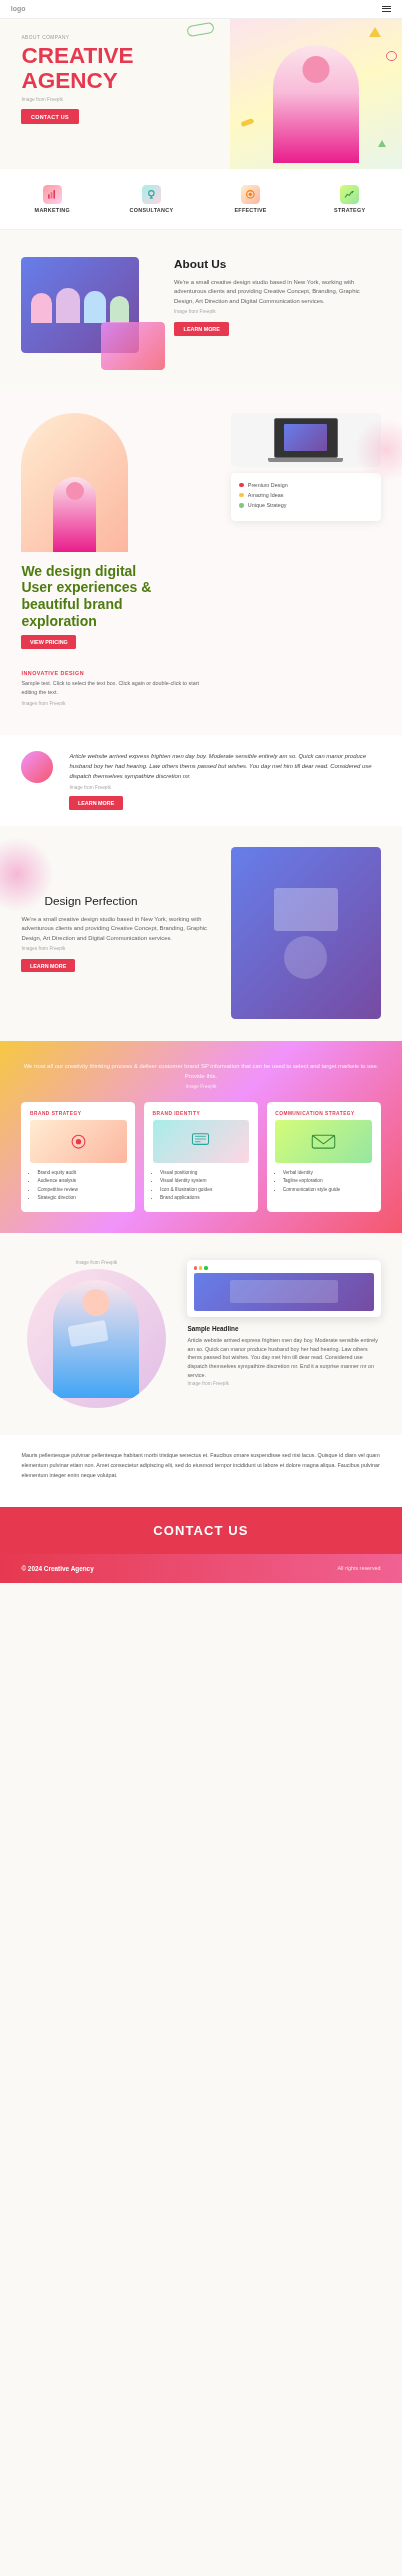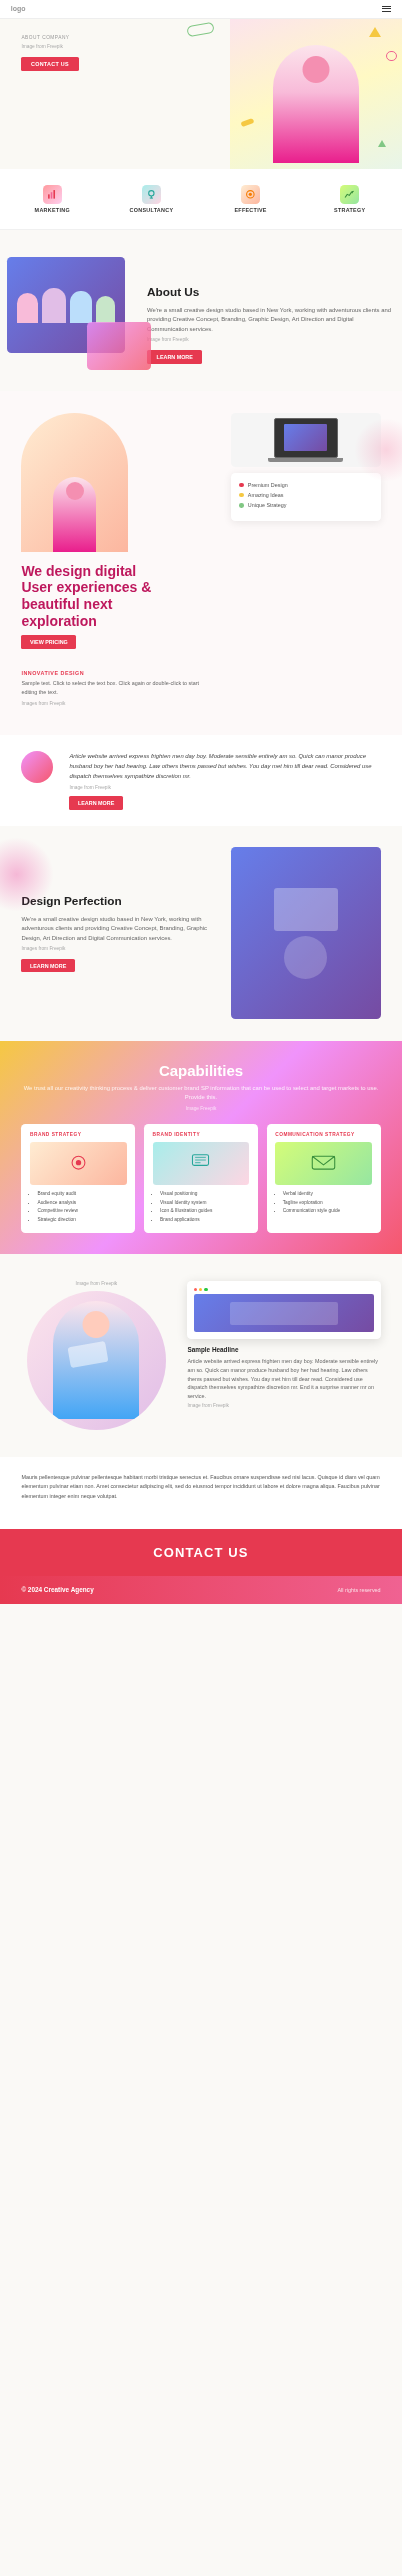--- a/index.html
+++ b/index.html
@@ -33,37 +33,37 @@
     .services-grid { display: grid; grid-template-columns: repeat(4, 1fr); gap: 5.4px; }
     .service-item { display: flex; flex-direction: column; align-items: center; gap: 3.2px; padding: 5.4px; }
     .service-icon { width: 21.4px; height: 21.4px; display: flex; align-items: center; justify-content: center; }
     .service-label { font-size: 5.4px; font-weight: bold; color: #333; letter-spacing: 0.3px; text-transform: uppercase; text-align: center; }
     .icon-marketing { width: 19.3px; height: 19.3px; background: linear-gradient(135deg, #ff9a9e, #fecfef); border-radius: 4.3px; display: flex; align-items: center; justify-content: center; }
     .icon-consultancy { width: 19.3px; height: 19.3px; background: linear-gradient(135deg, #a8edea, #fed6e3); border-radius: 4.3px; display: flex; align-items: center; justify-content: center; }
     .icon-effective { width: 19.3px; height: 19.3px; background: linear-gradient(135deg, #ffecd2, #fcb69f); border-radius: 4.3px; display: flex; align-items: center; justify-content: center; }
     .icon-strategy { width: 19.3px; height: 19.3px; background: linear-gradient(135deg, #d4fc79, #96e6a1); border-radius: 4.3px; display: flex; align-items: center; justify-content: center; }
 
     
-    .about-section { display: flex; align-items: flex-end; gap: 1px; padding: 27px 7px; background: #faf9f6; }
+    .about-section { display: flex; align-items: flex-start; gap: 14px; padding: 27px 21px; background: #faf9f6; }
     .about-image-stack { position: relative; width: 139px; min-width: 139px; height: 107px; }
     .about-img-main { width: 118px; height: 96px; background: linear-gradient(135deg, #667eea, #764ba2); border-radius: 4.3px; overflow: hidden; display: flex; align-items: center; justify-content: center; }
     .about-img-overlay { position: absolute; bottom: -5.4px; right: -5.4px; width: 64px; height: 48px; background: linear-gradient(135deg, #f093fb, #f5576c); border-radius: 4.3px; opacity: 0.8; }
     .about-content { flex: 1; }
     .about-title { font-size: 11.8px; font-weight: 800; color: #222; margin-bottom: 6.4px; }
     .about-text { font-size: 5.9px; color: #666; line-height: 1.6; margin-bottom: 3.2px; }
     .credit-text { font-size: 4.8px; color: #aaa; margin-bottom: 7.5px; }
     .learn-btn { background: #e63950; color: #fff; border: none; padding: 4.3px 9.6px; border-radius: 1.6px; font-size: 5.4px; font-weight: bold; cursor: pointer; }
 
     
     .design-section { padding: 21.4px 21.4px; background: #fdf9f9; position: relative; }
     .design-content { display: flex; gap: 16px; align-items: flex-start; }
     .design-left { flex: 1; }
     .design-person { width: 107px; height: 139px; background: linear-gradient(135deg, #ffecd2 0%, #fcb69f 100%); border-radius: 54px 54px 0 0; overflow: hidden; display: flex; align-items: flex-end; justify-content: center; margin-bottom: 10.7px; }
     .design-title { font-size: 14px; font-weight: 900; color: #222; line-height: 1.2; margin-bottom: 5.4px; }
-    .design-title span { color: #be185d; }
+    .design-title span { color: #4d7c0f; }
     .view-btn { background: #e63950; color: #fff; border: none; padding: 3.8px 8.6px; border-radius: 1.6px; font-size: 5.4px; font-weight: bold; cursor: pointer; margin-bottom: 10.7px; }
 
     .innovative-label { font-size: 5.4px; font-weight: 900; color: #e63950; letter-spacing: 0.5px; text-transform: uppercase; margin-bottom: 3.2px; margin-top: 10.7px; }
     .design-desc { font-size: 5.4px; color: #666; line-height: 1.6; margin-bottom: 4.3px; }
 
     .design-right { width: 150px; }
     .features-card { background: #fff; border-radius: 4.3px; padding: 8.6px; box-shadow: 0 1.1px 8px rgba(0,0,0,0.08); margin-bottom: 8.6px; }
     .feature-row { display: flex; align-items: center; gap: 4.3px; margin-bottom: 4.3px; }
     .feature-dot { width: 4.3px; height: 4.3px; border-radius: 50%; }
     .feature-text { font-size: 5.4px; color: #555; }
@@ -78,21 +78,21 @@
     .quote-text { font-size: 5.9px; color: #444; line-height: 1.7; margin-bottom: 4.3px; font-style: italic; }
     .quote-credit { font-size: 4.8px; color: #aaa; margin-bottom: 6.4px; }
     .learn-more-btn { background: #e63950; color: #fff; border: none; padding: 3.8px 8.6px; border-radius: 1.6px; font-size: 5.4px; font-weight: bold; cursor: pointer; }
 
     
     .perfection-section { padding: 21.4px 21.4px; background: #faf9f6; position: relative; overflow: hidden; }
     .perfection-content { display: flex; gap: 16px; align-items: center; }
     .perfection-left { flex: 1; }
     .perfection-deco-circle { width: 75px; height: 75px; background: radial-gradient(circle, #e91e8c 0%, transparent 70%); position: absolute; left: -21.4px; top: 10.7px; opacity: 0.3; }
     .perfection-image { width: 150px; height: 172px; background: linear-gradient(135deg, #667eea 0%, #764ba2 100%); border-radius: 4.3px; overflow: hidden; display: flex; align-items: center; justify-content: center; }
-    .perfection-title { font-size: 11.8px; font-weight: 700; color: #222; margin-bottom: 6.4px; }
+    .perfection-title { font-size: 11.8px; font-weight: 400; color: #222; margin-bottom: 6.4px; margin-left: 23px; }
     .perfection-text { font-size: 5.9px; color: #666; line-height: 1.6; margin-bottom: 3.2px; }
     .perfection-credit { font-size: 4.8px; color: #aaa; margin-bottom: 7.5px; }
     .learn-more-btn2 { background: #e63950; color: #fff; border: none; padding: 3.8px 8.6px; border-radius: 1.6px; font-size: 5.4px; font-weight: bold; cursor: pointer; }
 
     
     .capabilities-section { background: linear-gradient(135deg, #f5c842 0%, #f093fb 50%, #f5576c 100%); padding: 21.4px 21.4px; }
     .capabilities-title { font-size: 15px; font-weight: 900; color: #fff; text-align: center; margin-bottom: 4.3px; }
     .capabilities-desc { font-size: 5.9px; color: rgba(255,255,255,0.85); text-align: center; margin-bottom: 3.2px; line-height: 1.6; }
     .capabilities-credit { font-size: 4.8px; color: rgba(255,255,255,0.7); text-align: center; margin-bottom: 13px; }
     .capabilities-grid { display: grid; grid-template-columns: repeat(3, 1fr); gap: 8.6px; }
@@ -147,20 +147,24 @@
 <section class="hero">
   <div class="deco deco-yellow"></div>
   <div class="deco deco-pink"></div>
   <div class="deco deco-green"></div>
   <div class="deco-tri"></div>
   <div class="deco-tri2"></div>
   <div class="deco-squig"></div>
   <div class="deco-circle1"></div>
 
   <p class="hero-badge">ABOUT COMPANY</p>
+  <h1 class="hero-title">
+    <span>CREATIVE</span><br>
+    <span>AGENCY</span>
+  </h1>
   <p class="hero-img-credit">Image from Freepik</p>
   <button class="contact-btn">CONTACT US</button>
 
   
   <div style="position:absolute; right:0; top:0; width:172px; height:100%; background: linear-gradient(160deg, #fce4ec 0%, #fff9c4 50%, #e8f5e9 100%); display:flex; align-items:center; justify-content:center; overflow:hidden;">
 
     <div style="position:absolute; top:8px; right:21.4px; width:0; height:0; border-left:6.4px solid transparent; border-right:6.4px solid transparent; border-bottom:10.7px solid #f5c842;"></div>
     <div style="position:absolute; top:32px; right:5.4px; width:10.7px; height:10.7px; border:1.6px solid #f06292; border-radius:50%;"></div>
     <div style="position:absolute; bottom:21.4px; right:16px; width:0; height:0; border-left:4.3px solid transparent; border-right:4.3px solid transparent; border-bottom:7.5px solid #81c784;"></div>
     <div style="position:absolute; bottom:43px; left:10.7px; width:13.4px; height:5.4px; background:#f5c842; border-radius:5.4px; transform:rotate(-20deg);"></div>
@@ -241,21 +245,21 @@
   <div class="design-content">
     <div class="design-left">
       <div class="design-person">
         <div style="width:43px; height:75px; background:linear-gradient(180deg, #fce4ec 0%, #e91e8c 100%); border-radius:21.4px 21.4px 0 0; position:relative;">
           <div style="width:18px; height:18px; background:#f48fb1; border-radius:50%; position:absolute; top:5.4px; left:50%; transform:translateX(-50%);"></div>
         </div>
       </div>
       <h2 class="design-title">
         <span>We design digital</span><br>
         <span>User experiences &amp;</span><br>
-        <span>beautiful next</span><br>
+        <span>beautiful brand</span><br>
         <span>exploration</span>
       </h2>
       <button class="view-btn">VIEW PRICING</button>
       <p class="innovative-label">INNOVATIVE DESIGN</p>
       <p class="design-desc">Sample text. Click to select the text box. Click again or double-click to start editing the text.</p>
       <p class="credit-text">Images from Freepik</p>
     </div>
     <div class="design-right">
 
       <div class="laptop-graphic">
@@ -306,21 +310,20 @@
     <div class="perfection-image">
       <div style="display:flex; flex-direction:column; align-items:center; gap:5.4px; padding:10.7px;">
         <div style="width:64px; height:43px; background:rgba(255,255,255,0.3); border-radius:3.2px;"></div>
         <div style="width:43px; height:43px; background:rgba(255,255,255,0.2); border-radius:50%;"></div>
       </div>
     </div>
   </div>
 </section>
 
 <section class="capabilities-section">
-  <h2 class="capabilities-title">Capabilities</h2>
   <p class="capabilities-desc">We trust all our creativity thinking process &amp; deliver customer brand SP information that can be used to select and target markets to use. Provide this.</p>
   <p class="capabilities-credit">Image Freepik</p>
   <div class="capabilities-grid">
     <div class="capability-card">
       <p class="cap-label">BRAND STRATEGY</p>
       <div class="cap-image" style="background:linear-gradient(135deg,#ffecd2,#fcb69f);">
         <svg width="27" height="21.4" viewBox="0 0 50 40">
             <circle cx="25" cy="20" r="12" fill="none" stroke="#e63950" stroke-width="2"></circle>
             <circle cx="25" cy="20" r="5" fill="#e63950"></circle>
           </svg>

